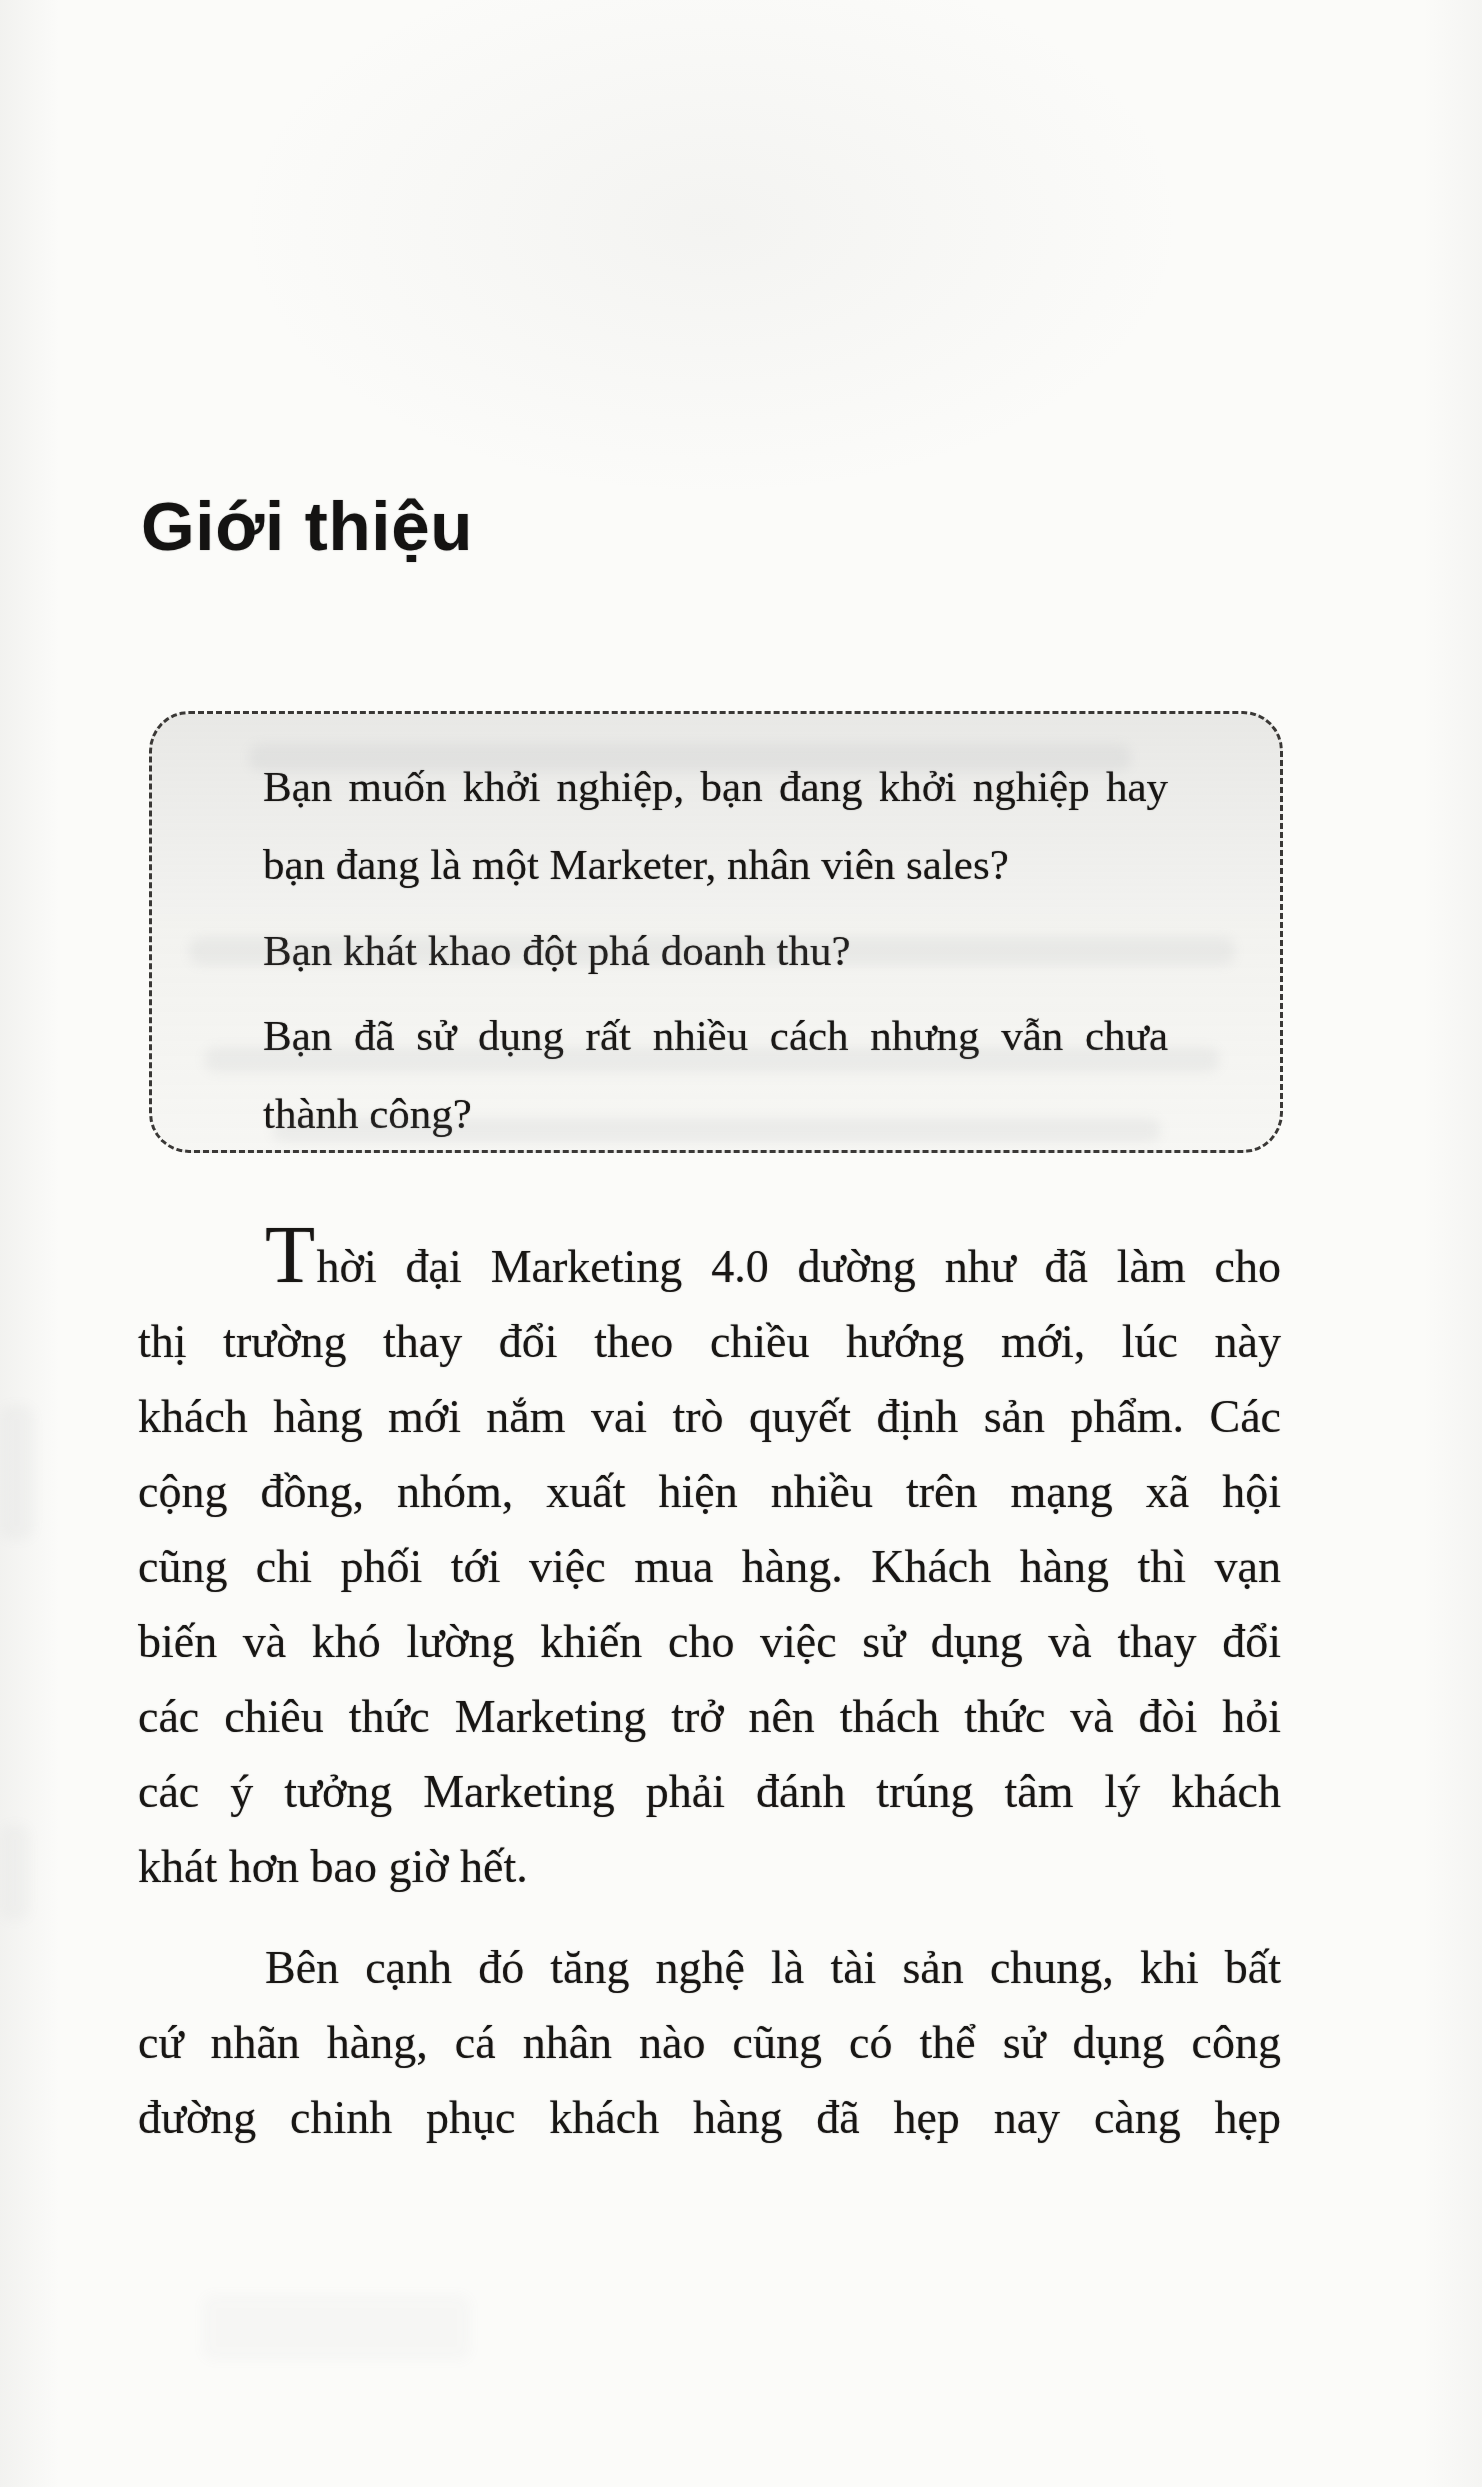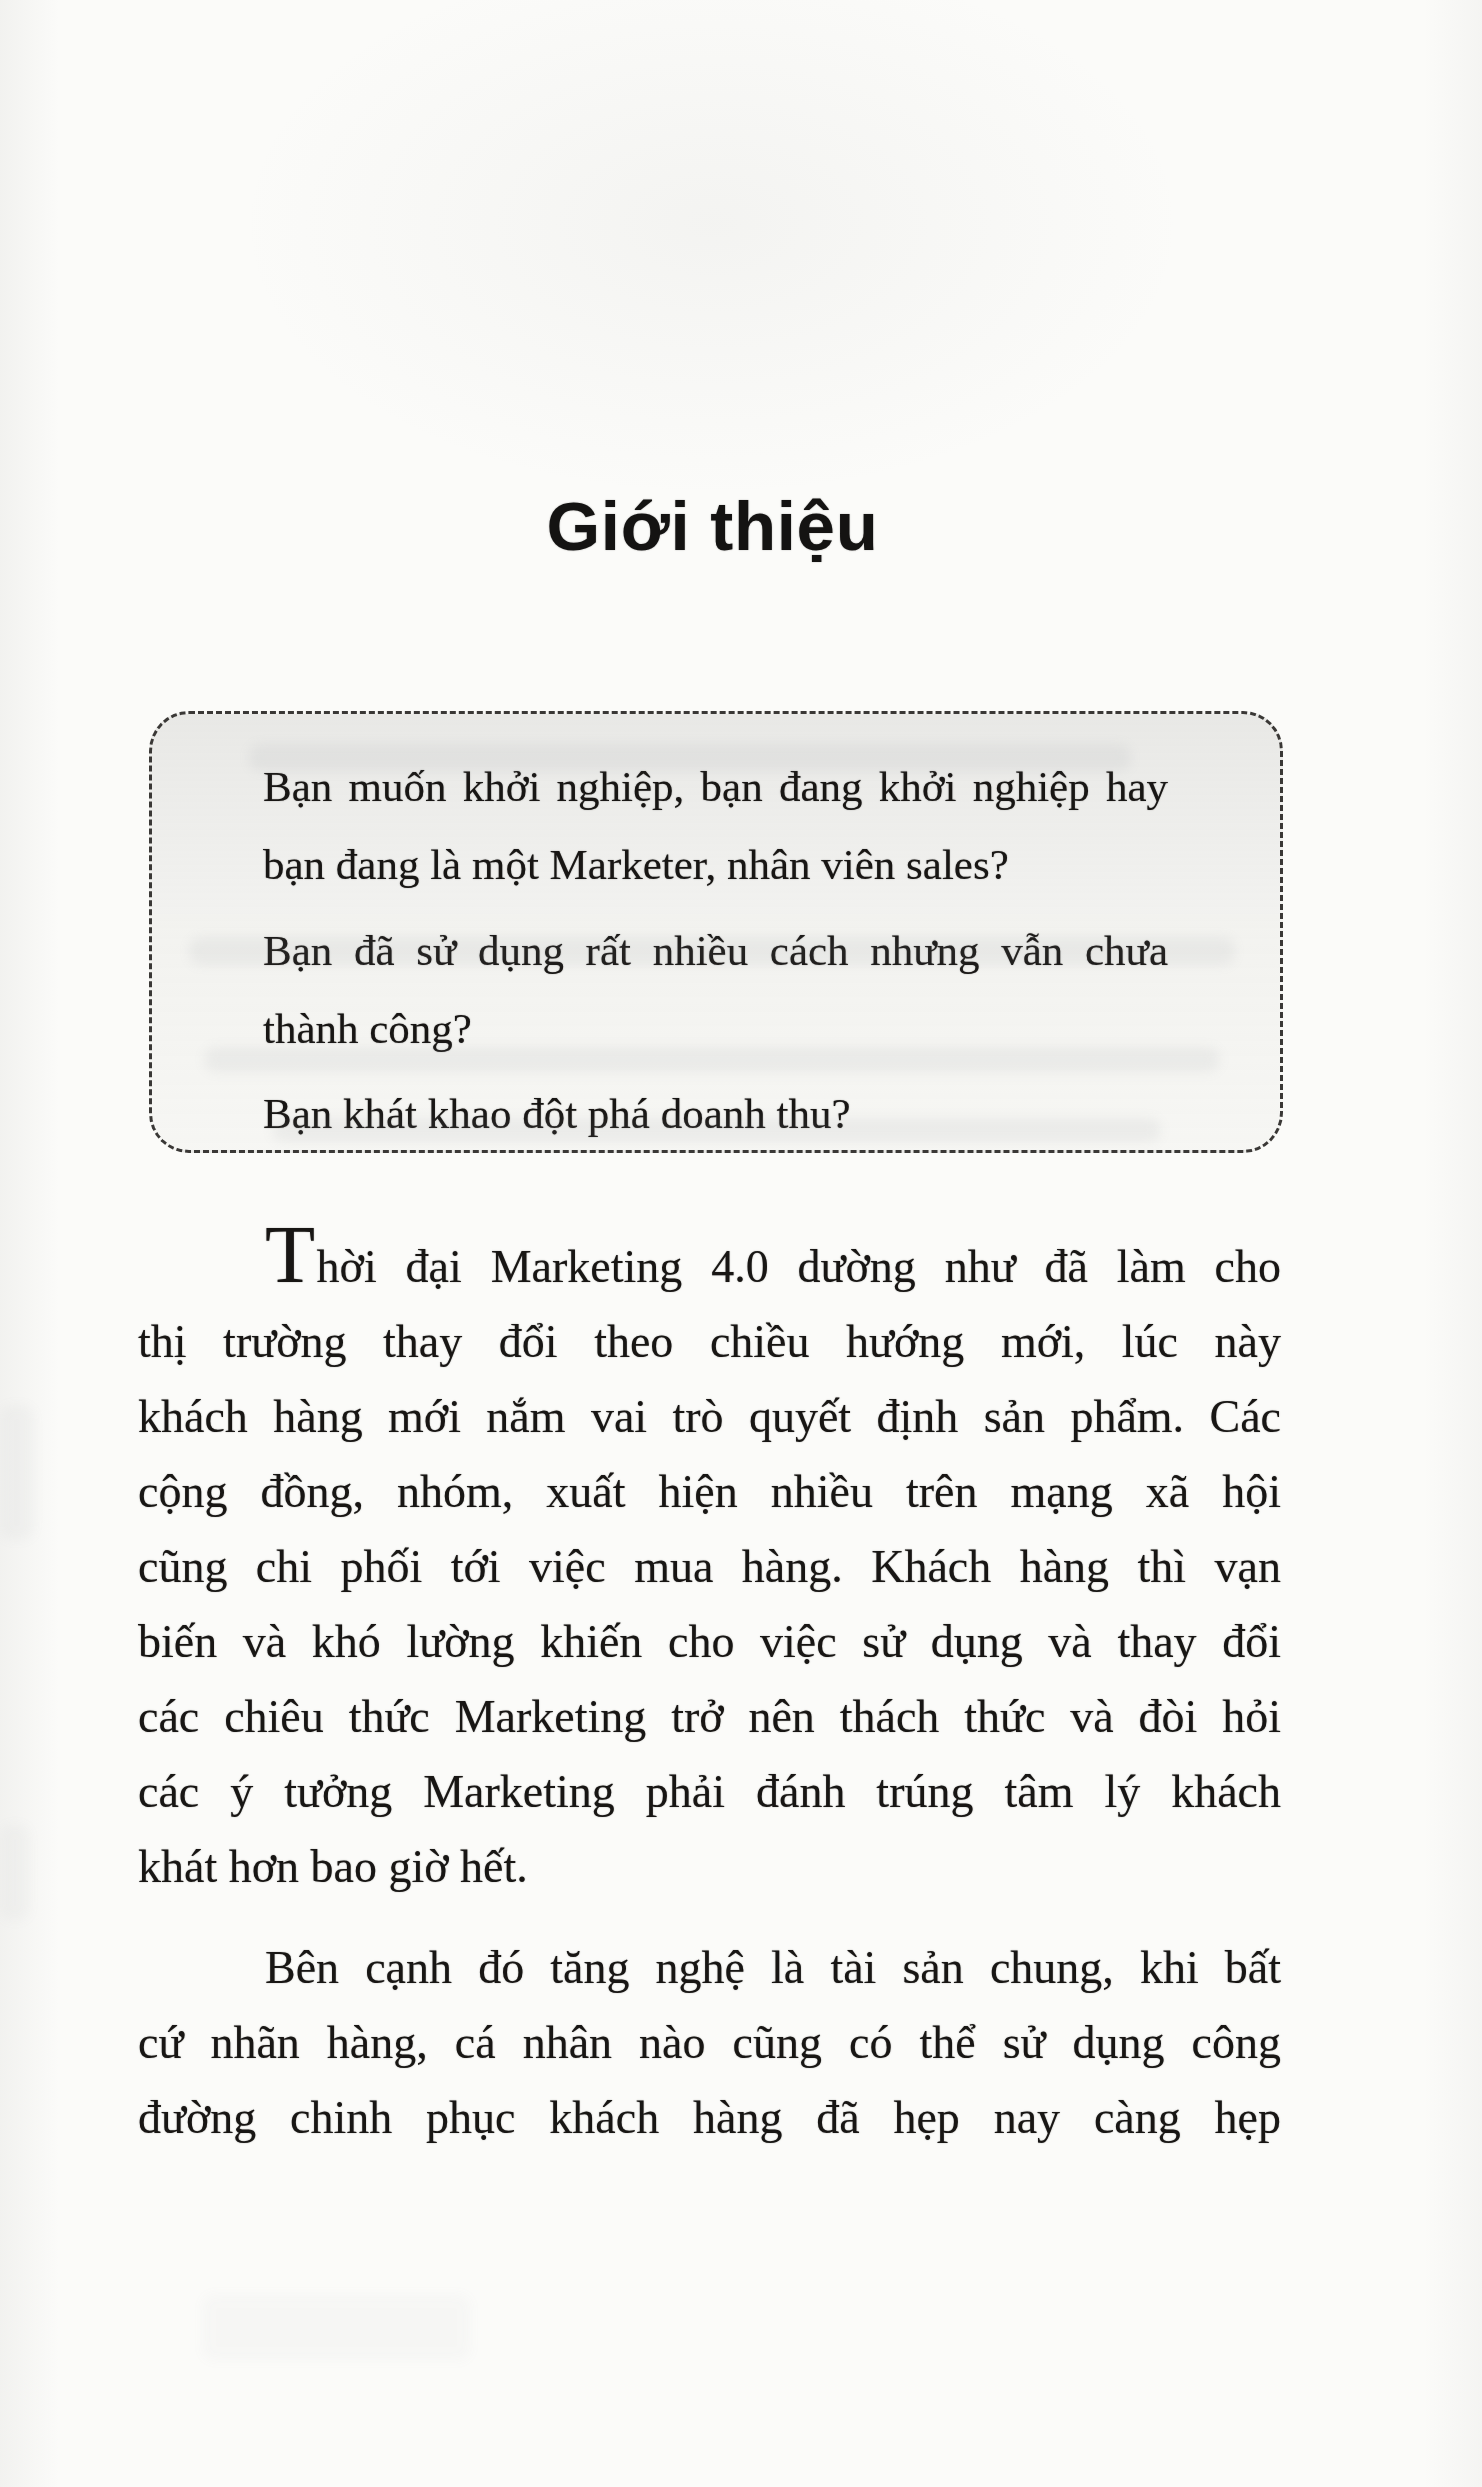--- a/index.html
+++ b/index.html
@@ -9,21 +9,20 @@
     font-family:"Liberation Serif","DejaVu Serif",serif;
   }
   .page::before{
     content:"";position:absolute;inset:0;pointer-events:none;
     background:
       linear-gradient(90deg,rgba(185,185,181,.14),rgba(255,255,255,0) 4%,rgba(255,255,255,0) 96%,rgba(185,185,181,.10)),
       radial-gradient(673px 389px at 48% 9%, rgba(168,168,164,.09), rgba(0,0,0,0) 70%);
   }
   .page-title{
     position:absolute;left:141px;top:487px;width:1143px;margin:0;
-    text-align:center;
     font-family:"Liberation Sans","DejaVu Sans",sans-serif;
     font-weight:700;font-size:69px;line-height:1.15;letter-spacing:0.7px;
     color:#141312;text-shadow:0 0 1.5px rgba(20,19,18,.38);
   }
   .quote-box{
     position:absolute;left:149px;top:711px;width:1134px;height:442px;
     box-sizing:border-box;border:3px dashed #3a3836;border-radius:40px;
     padding:34px 112px 0 111px;
     background:linear-gradient(180deg,rgba(206,206,202,.40),rgba(221,221,217,.28) 50%,rgba(229,229,225,.22));
   }
@@ -57,25 +56,25 @@
     <div class="ghost" style="left:97px;top:30px;width:882px;height:27px;"></div>
     <div class="ghost" style="left:37px;top:223px;width:1046px;height:28px;"></div>
     <div class="ghost" style="left:52px;top:333px;width:1016px;height:25.4px;"></div>
     <div class="ghost" style="left:120px;top:404px;width:889px;height:24px;"></div>
     <div class="qtext">
         <div class="q-para">
           <div class="tline">Bạn muốn khởi nghiệp, bạn đang khởi nghiệp hay</div>
           <div class="tline endline">bạn đang là một Marketer, nhân viên sales?</div>
         </div>
         <div class="q-para">
+          <div class="tline endline">Bạn khát khao đột phá doanh thu?</div>
+        </div>
+        <div class="q-para">
           <div class="tline">Bạn đã sử dụng rất nhiều cách nhưng vẫn chưa</div>
           <div class="tline endline">thành công?</div>
-        </div>
-        <div class="q-para">
-          <div class="tline endline">Bạn khát khao đột phá doanh thu?</div>
         </div>
       </div>
   </div>
 
   <div class="body-text">
       <div class="para">
         <div class="tline indented"><span class="lead-cap">T</span>hời đại Marketing 4.0 dường như đã làm cho</div>
         <div class="tline">thị trường thay đổi theo chiều hướng mới, lúc này</div>
         <div class="tline">khách hàng mới nắm vai trò quyết định sản phẩm. Các</div>
         <div class="tline">cộng đồng, nhóm, xuất hiện nhiều trên mạng xã hội</div>

